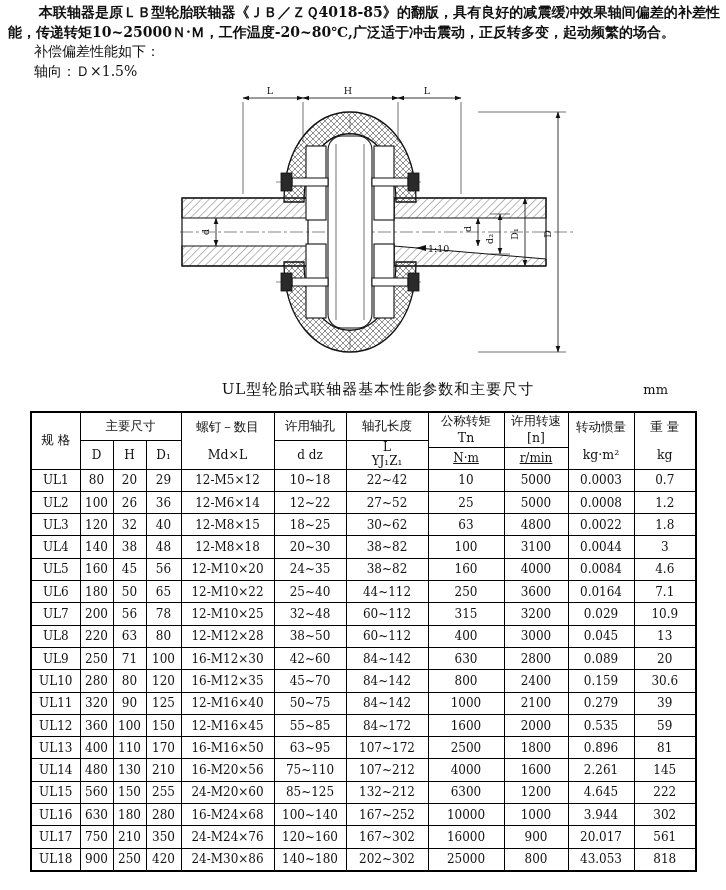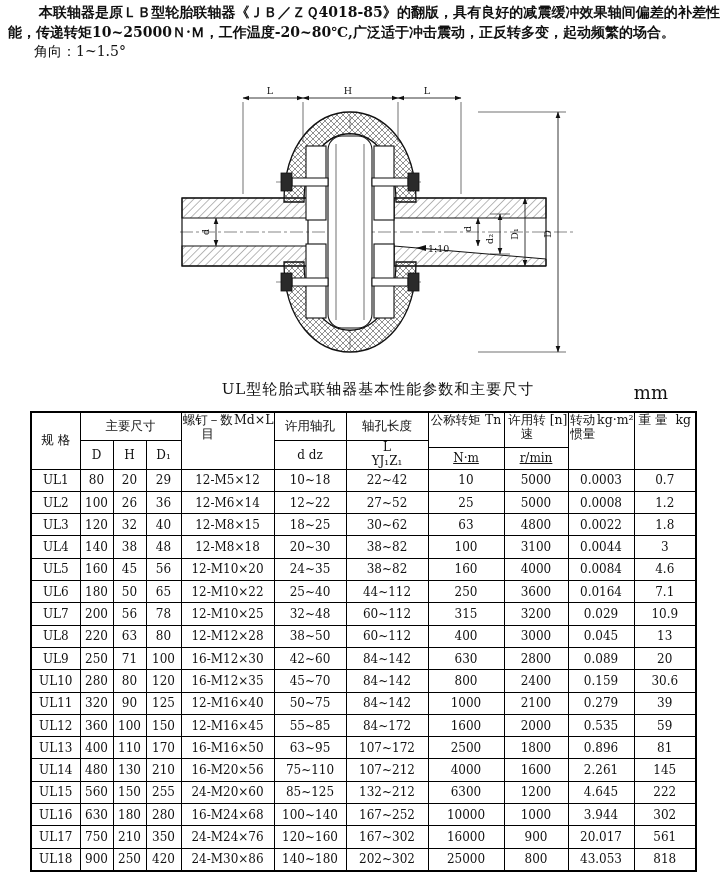--- a/index.html
+++ b/index.html
@@ -19,38 +19,39 @@
   .outline{fill:none;stroke:#111;stroke-width:1.2;}
   .hatch{fill:url(#h1);stroke:#111;stroke-width:1;}
   .xhatch{fill:url(#xh);stroke:#111;stroke-width:1.3;}
   .plate{fill:#fff;stroke:#111;stroke-width:1.1;}
   .bolthead{fill:#2a2a2a;stroke:#111;stroke-width:0.8;}
   .shank{fill:#fff;stroke:#111;stroke-width:1;}
 
   .table-section{position:absolute;top:380px;left:30px;width:696px;}
   .tbl-title-row{position:relative;height:24px;margin-bottom:7px;}
   .tbl-title{position:absolute;left:0;right:0;text-align:center;font-size:15px;letter-spacing:1px;}
-  .tbl-unit{position:absolute;right:58px;top:2px;font-size:18px;margin-left:16px;}
+  .tbl-unit{position:absolute;right:58px;top:2px;font-size:13px;margin-left:16px;}
   table{border-collapse:collapse;table-layout:fixed;width:666px;border:2px solid #000;}
   th,td{border:1px solid #000;text-align:center;vertical-align:middle;
         font-weight:normal;font-size:12px;padding:0;overflow:hidden;}
   thead tr.r1 th{height:27px;font-size:12.5px;}
   thead tr.r2 th{height:21px;}
   thead tr.r3 th{height:21px;text-decoration:underline;}
   tbody td{height:21.3px;}
-  .two-line{display:flex;justify-content:space-around;height:100%;}
+  .two-line{display:flex;flex-direction:column;justify-content:space-around;height:100%;}
   .two-line span{line-height:1.15;}
   .tight{line-height:1.15;}
 </style>
 </head>
 <body>
 
 <div class="intro">
   <p>本联轴器是原ＬＢ型轮胎联轴器《ＪＢ／ＺＱ4018-85》的翻版，具有良好的减震缓冲效果轴间偏差的补差性能，传递转矩10~25000Ｎ·Ｍ，工作温度-20~80℃,广泛适于冲击震动，正反转多变，起动频繁的场合。</p>
-  <div class="spec-line">角向：1~1.5°</div>
+  <div class="spec-line">补偿偏差性能如下：</div>
+  <div class="spec-line">轴向：Ｄ×1.5%</div>
 </div>
 
 <div class="drawing">
 <svg width="432" height="302" viewBox="0 0 432 302">
   <defs>
     <pattern id="h1" width="5.5" height="5.5" patternUnits="userSpaceOnUse" patternTransform="rotate(45)">
       <line x1="0" y1="0" x2="0" y2="5.5" stroke="#333" stroke-width="0.7"></line>
     </pattern>
     <pattern id="xh" width="6" height="6" patternUnits="userSpaceOnUse">
       <path d="M0,0 l6,6 M6,0 l-6,6" stroke="#333" stroke-width="0.55"></path>

